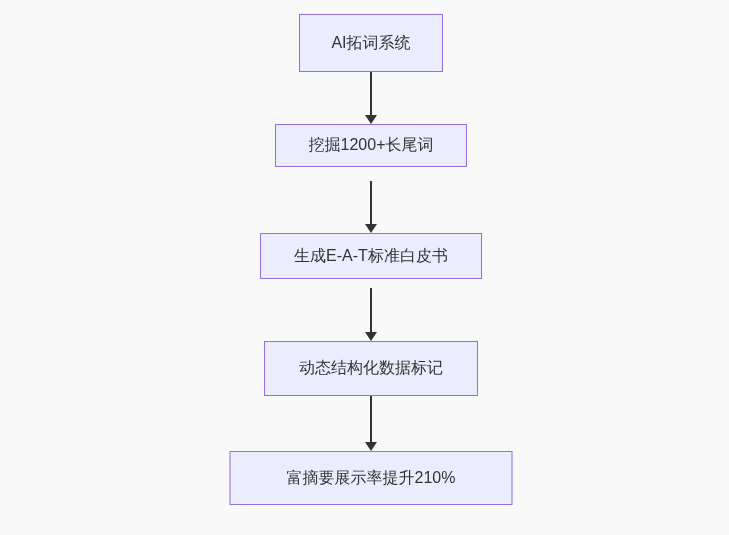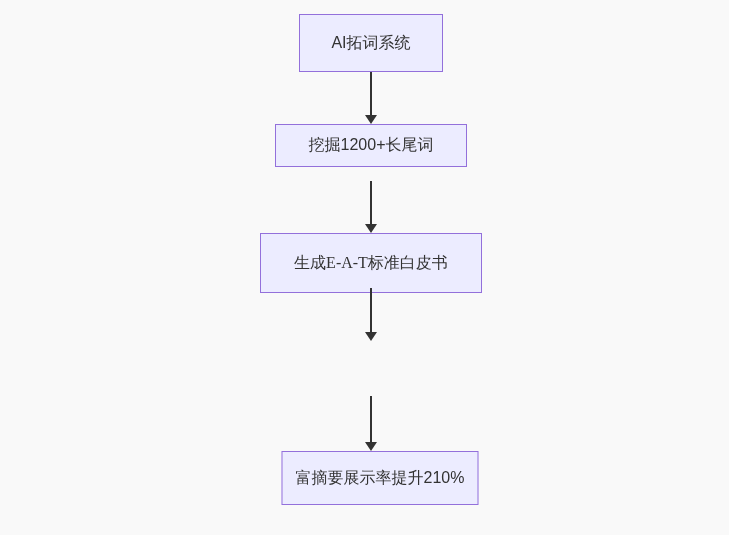--- a/index.html
+++ b/index.html
@@ -29,23 +29,23 @@
     color: #333333;
     font-size: 16px;
     display: flex;
     align-items: center;
     justify-content: center;
     text-align: center;
     white-space: nowrap;
   }
   .n1 { top: 14px;  width: 144px; height: 58px; }
   .n2 { top: 124px; width: 192px; height: 43px; }
-  .n3 { top: 233px; width: 222px; height: 60px; font-family: Liberation Serif, serif; }
+  .n3 { top: 233px; width: 222px; height: 46px; }
   .n4 { top: 341px; width: 214px; height: 55px; }
-  .n5 { top: 451px; width: 197px; height: 54px; margin-left: 9px; }
+  .n5 { top: 451px; width: 283px; height: 54px; }
 
   
   .flow-arrow {
     position: absolute;
     left: 371px;
     transform: translateX(-50%);
     display: flex;
     flex-direction: column;
     align-items: center;
   }
@@ -91,20 +91,23 @@
 
   <div class="flow-node n3">
     <span>生成E-A-T标准白皮书</span>
   </div>
 
   <div class="flow-arrow a3">
     <div class="shaft"></div>
     <div class="head"></div>
   </div>
 
+  <div class="flow-node n4">
+    <span>动态结构化数据标记</span>
+  </div>
 
   <div class="flow-arrow a4">
     <div class="shaft"></div>
     <div class="head"></div>
   </div>
 
   <div class="flow-node n5">
     <span>富摘要展示率提升210%</span>
   </div>
 

